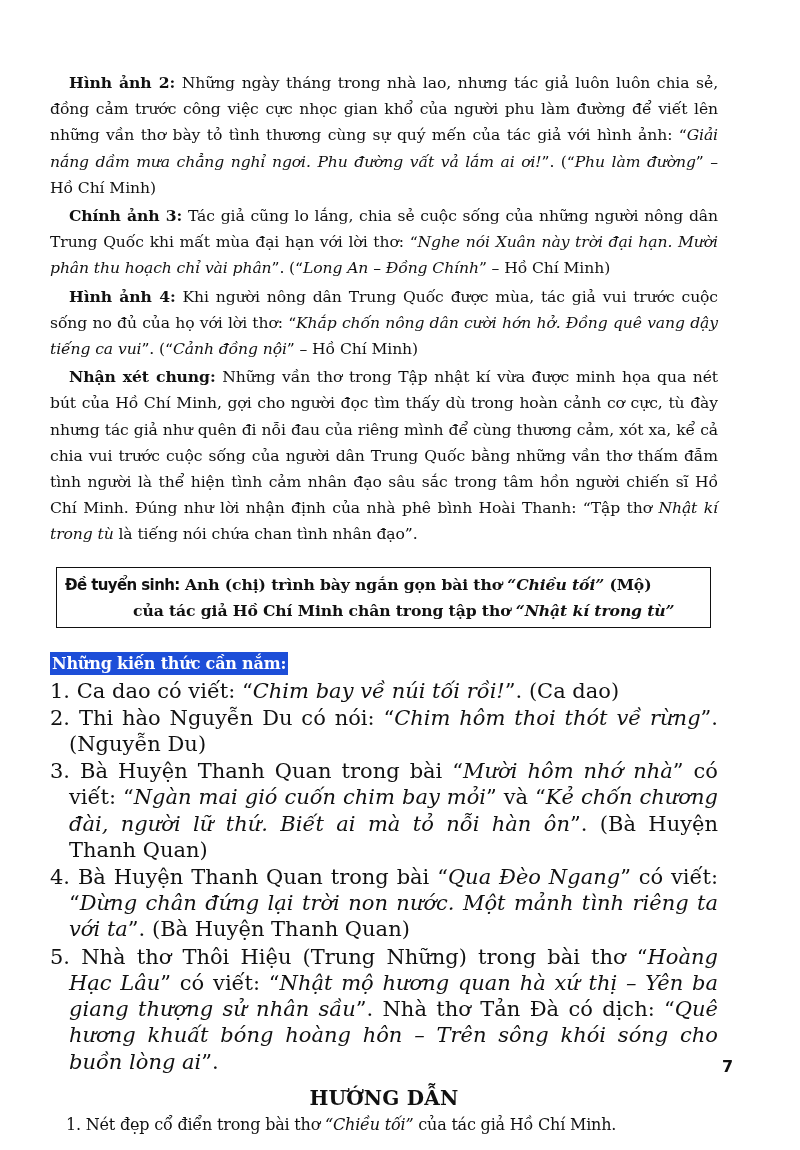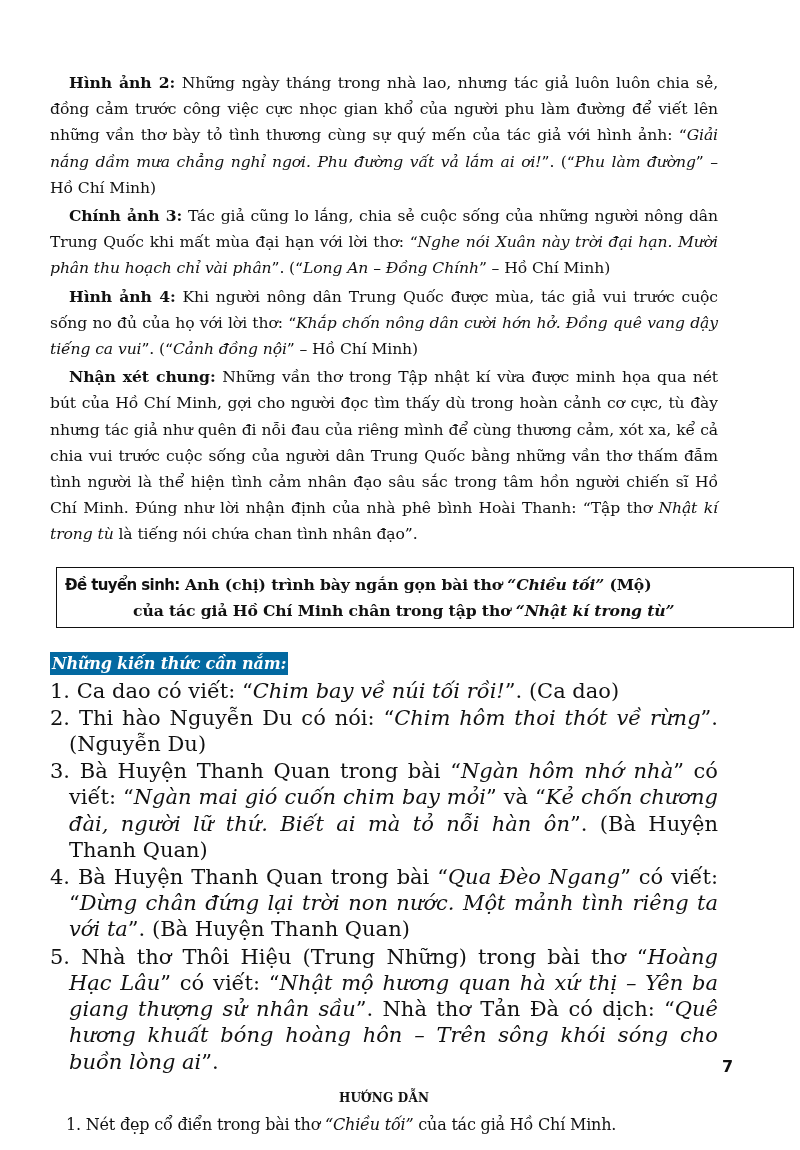--- a/index.html
+++ b/index.html
@@ -9,35 +9,34 @@
     }
     .page { position: absolute; left: 50px; top: 70px; width: 668px; }
     p {
       margin: 0; font-size: 15.6px; line-height: 26.2px; text-align: justify;
       text-indent: 19px; letter-spacing: -0.1px;
     }
     .para { margin-bottom: 2px; }
     .lbl { font-weight: bold; }
     i { font-style: italic; }
     .box {
-      margin: 19px 0 0 6px; width: 738px; border: 1.5px solid #111;
+      margin: 19px 0 0 6px; width: 655px; border: 1.5px solid #111;
       padding: 4px 2px 3px 8px; box-sizing: border-box;
     }
     .box p { text-indent: 0; font-weight: bold; line-height: 26px; font-size: 15.6px; }
     .box .lbl2 { font-family: "DejaVu Sans", sans-serif; font-weight: bold; letter-spacing: -0.6px; font-size: 15px; }
     .box .cont { padding-left: 68px; text-indent: 0; }
     .band {
-      display: inline-block; background: #0369a1; color: #fff; font-weight: bold;
+      display: inline-block; background: #1d4ed8; color: #fff; font-weight: bold;
       font-size: 16px; line-height: 23px; padding: 0 2px; margin-top: 24px;
       letter-spacing: -0.2px;
-      font-style: italic;
     }
     .list { margin-top: 3px; }
     .li { font-size: 21px; line-height: 26.2px; text-align: justify; padding-left: 19px; text-indent: -19px; margin-bottom: 1px; }
-    .h-center { text-align: center; font-weight: bold; font-size: 12px; line-height: 26px; margin-top: 10px; text-indent: 0; letter-spacing: 0.2px; }
+    .h-center { text-align: center; font-weight: bold; font-size: 20px; line-height: 26px; margin-top: 10px; text-indent: 0; letter-spacing: 0.2px; }
     .h-sub { font-weight: normal; font-size: 16px; line-height: 27px; text-indent: 16px; letter-spacing: -0.2px; }
     .plain { text-indent: 16px; }
     .pagenum {
       position: absolute; left: 722px; top: 1057px; font-family: "DejaVu Sans", sans-serif;
       font-weight: bold; font-size: 16px;
     }
   </style>
 </head>
 <body>
 
@@ -54,21 +53,21 @@
   <div class="box">
     <p><span class="lbl2">Đề tuyển sinh:</span><span> Anh (chị) trình bày ngắn gọn bài thơ </span><i>“Chiều tối”</i><span> (Mộ)</span></p>
     <p class="cont"><span>của tác giả Hồ Chí Minh chân trong tập thơ </span><i>“Nhật kí trong tù”</i></p>
   </div>
 
   <div class="band">Những kiến thức cần nắm:</div>
 
   <div class="list">
     <div class="li"><span>1. </span><span>Ca dao có viết: “</span><i>Chim bay về núi tối rồi!</i><span>”. (Ca dao)</span></div>
     <div class="li"><span>2. </span><span>Thi hào Nguyễn Du có nói: “</span><i>Chim hôm thoi thót về rừng</i><span>”. (Nguyễn Du)</span></div>
-    <div class="li"><span>3. </span><span>Bà Huyện Thanh Quan trong bài “</span><i>Ngàn hôm nhớ nhà</i><span>” có viết: “</span><i>Ngàn mai gió cuốn chim bay mỏi</i><span>” và “</span><i>Kẻ chốn chương đài, người lữ thứ. Biết ai mà tỏ nỗi hàn ôn</i><span>”. (Bà Huyện Thanh Quan)</span></div>
+    <div class="li"><span>3. </span><span>Bà Huyện Thanh Quan trong bài “</span><i>Mười hôm nhớ nhà</i><span>” có viết: “</span><i>Ngàn mai gió cuốn chim bay mỏi</i><span>” và “</span><i>Kẻ chốn chương đài, người lữ thứ. Biết ai mà tỏ nỗi hàn ôn</i><span>”. (Bà Huyện Thanh Quan)</span></div>
     <div class="li"><span>4. </span><span>Bà Huyện Thanh Quan trong bài “</span><i>Qua Đèo Ngang</i><span>” có viết: “</span><i>Dừng chân đứng lại trời non nước. Một mảnh tình riêng ta với ta</i><span>”. (Bà Huyện Thanh Quan)</span></div>
     <div class="li"><span>5. </span><span>Nhà thơ Thôi Hiệu (Trung Những) trong bài thơ “</span><i>Hoàng Hạc Lâu</i><span>” có viết: “</span><i>Nhật mộ hương quan hà xứ thị – Yên ba giang thượng sử nhân sầu</i><span>”. Nhà thơ Tản Đà có dịch: “</span><i>Quê hương khuất bóng hoàng hôn – Trên sông khói sóng cho buồn lòng ai</i><span>”.</span></div>
   </div>
 
   <p class="h-center">HƯỚNG DẪN</p>
   <p class="h-sub"><span>1. Nét đẹp cổ điển trong bài thơ </span><i>“Chiều tối”</i><span> của tác giả Hồ Chí Minh.</span></p>
 </div>
 
 <div class="pagenum">7</div>
 

